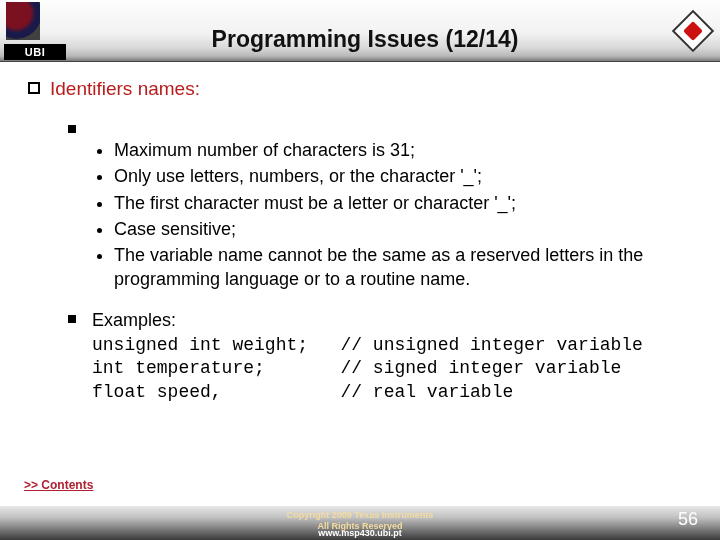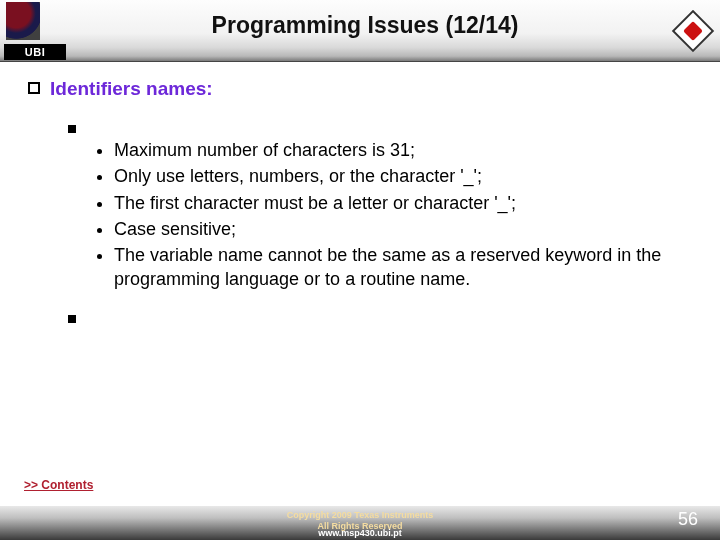--- a/index.html
+++ b/index.html
@@ -13,36 +13,36 @@
   .crest {
     position: absolute; left: 6px; top: 2px; width: 34px; height: 38px;
     background: radial-gradient(circle at 30% 30%, #7a1020 0 40%, #1a1a4a 55% 70%, #404040 72% 100%);
   }
   .ubi-block {
     position: absolute; left: 4px; top: 44px; width: 62px; height: 16px;
     background: #000; color: #fff; font-size: 11px; font-weight: bold;
     text-align: center; line-height: 16px; letter-spacing: 0.5px;
   }
   .title {
-    position: absolute; left: 70px; right: 60px; top: 12px;
+    position: absolute; left: 70px; right: 60px; top: 26px;
     text-align: center; font-size: 23px; font-weight: bold; color: #111;
   }
   .ti-logo {
     position: absolute; right: 12px; top: 16px; width: 30px; height: 30px;
     border: 2px solid #333; background: #fff;
     transform: rotate(45deg);
   }
   .ti-logo::after {
     content: ""; position: absolute; left: 6px; top: 6px; width: 14px; height: 14px;
     background: #c11; border-radius: 2px;
   }
   .body { position: absolute; left: 28px; right: 28px; top: 78px; bottom: 56px; }
   .lvl1 { display: flex; margin-bottom: 18px; }
   .sq-bullet { width: 12px; height: 12px; border: 2px solid #000; margin-top: 4px; flex: 0 0 auto; margin-right: 10px; }
-  .lvl1-text { font-size: 19px; font-weight: bold; color: #6d28d9; }
+  .lvl1-text { font-size: 19px; font-weight: normal; color: #b91c1c; }
   .lvl2 { display: flex; margin-left: 40px; margin-top: 8px; margin-bottom: 14px; }
   .sm-sq { width: 8px; height: 8px; background: #000; margin-top: 7px; flex: 0 0 auto; margin-right: 16px; }
   .lvl2-body { font-size: 18px; color: #000; line-height: 1.35; }
   .rules-head { margin-bottom: 2px; }
   .disc-list { list-style: disc; margin-left: 22px; margin-top: 20px; }
   .disc-list li { margin-bottom: 2px; }
   .code-block { font-family: "Courier New", monospace; font-size: 18px; line-height: 1.3; white-space: pre; margin-top: 2px; }
   .footer {
     position: absolute; left: 0; right: 0; bottom: 0; height: 34px;
     background: linear-gradient(to bottom, #e8e8e8 0%, #bfbfbf 35%, #3a3a3a 100%);
@@ -83,27 +83,33 @@
     </div>
 
     <div class="lvl2">
       <div class="sm-sq"></div>
       <div class="lvl2-body">
         <ul class="disc-list">
           <li>Maximum number of characters is 31;</li>
           <li>Only use letters, numbers, or the character '_';</li>
           <li>The first character must be a letter or character '_';</li>
           <li>Case sensitive;</li>
-          <li>The variable name cannot be the same as a reserved keyword in the programming language or to a routine name.</li>
+          <li>The variable name cannot be the same as a reserved letters in the programming language or to a routine name.</li>
         </ul>
       </div>
     </div>
 
     <div class="lvl2">
       <div class="sm-sq"></div>
+      <div class="lvl2-body">
+        <div>Examples:</div>
+        <div class="code-block">unsigned int weight;   // unsigned integer variable
+int temperature;       // signed integer variable
+float speed,           // real variable</div>
+      </div>
     </div>
 
   </div>
 
   <a class="contents-link">&gt;&gt; Contents</a>
 
   <div class="footer">
     <div class="copyright">
       <span>Copyright 2009 Texas Instruments</span><br>
       <span>All Rights Reserved</span>

